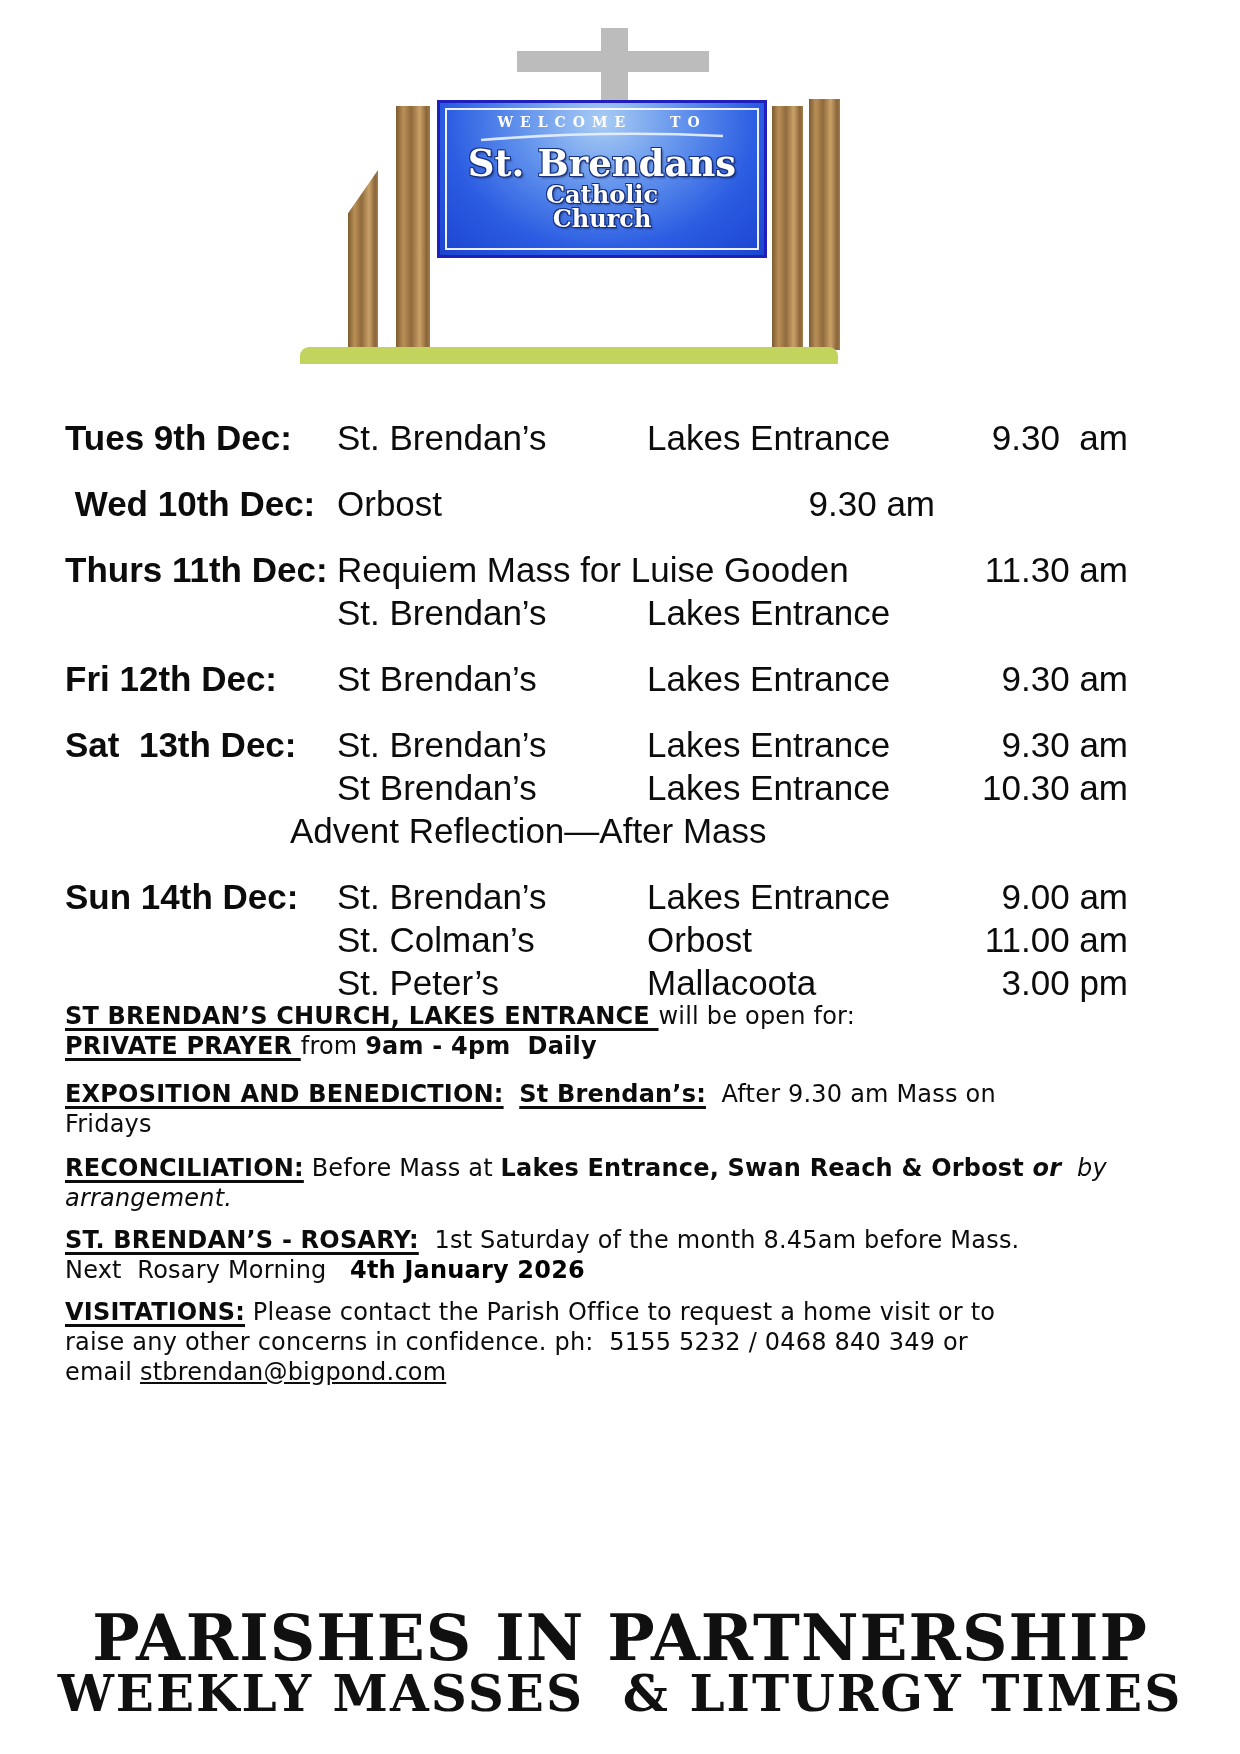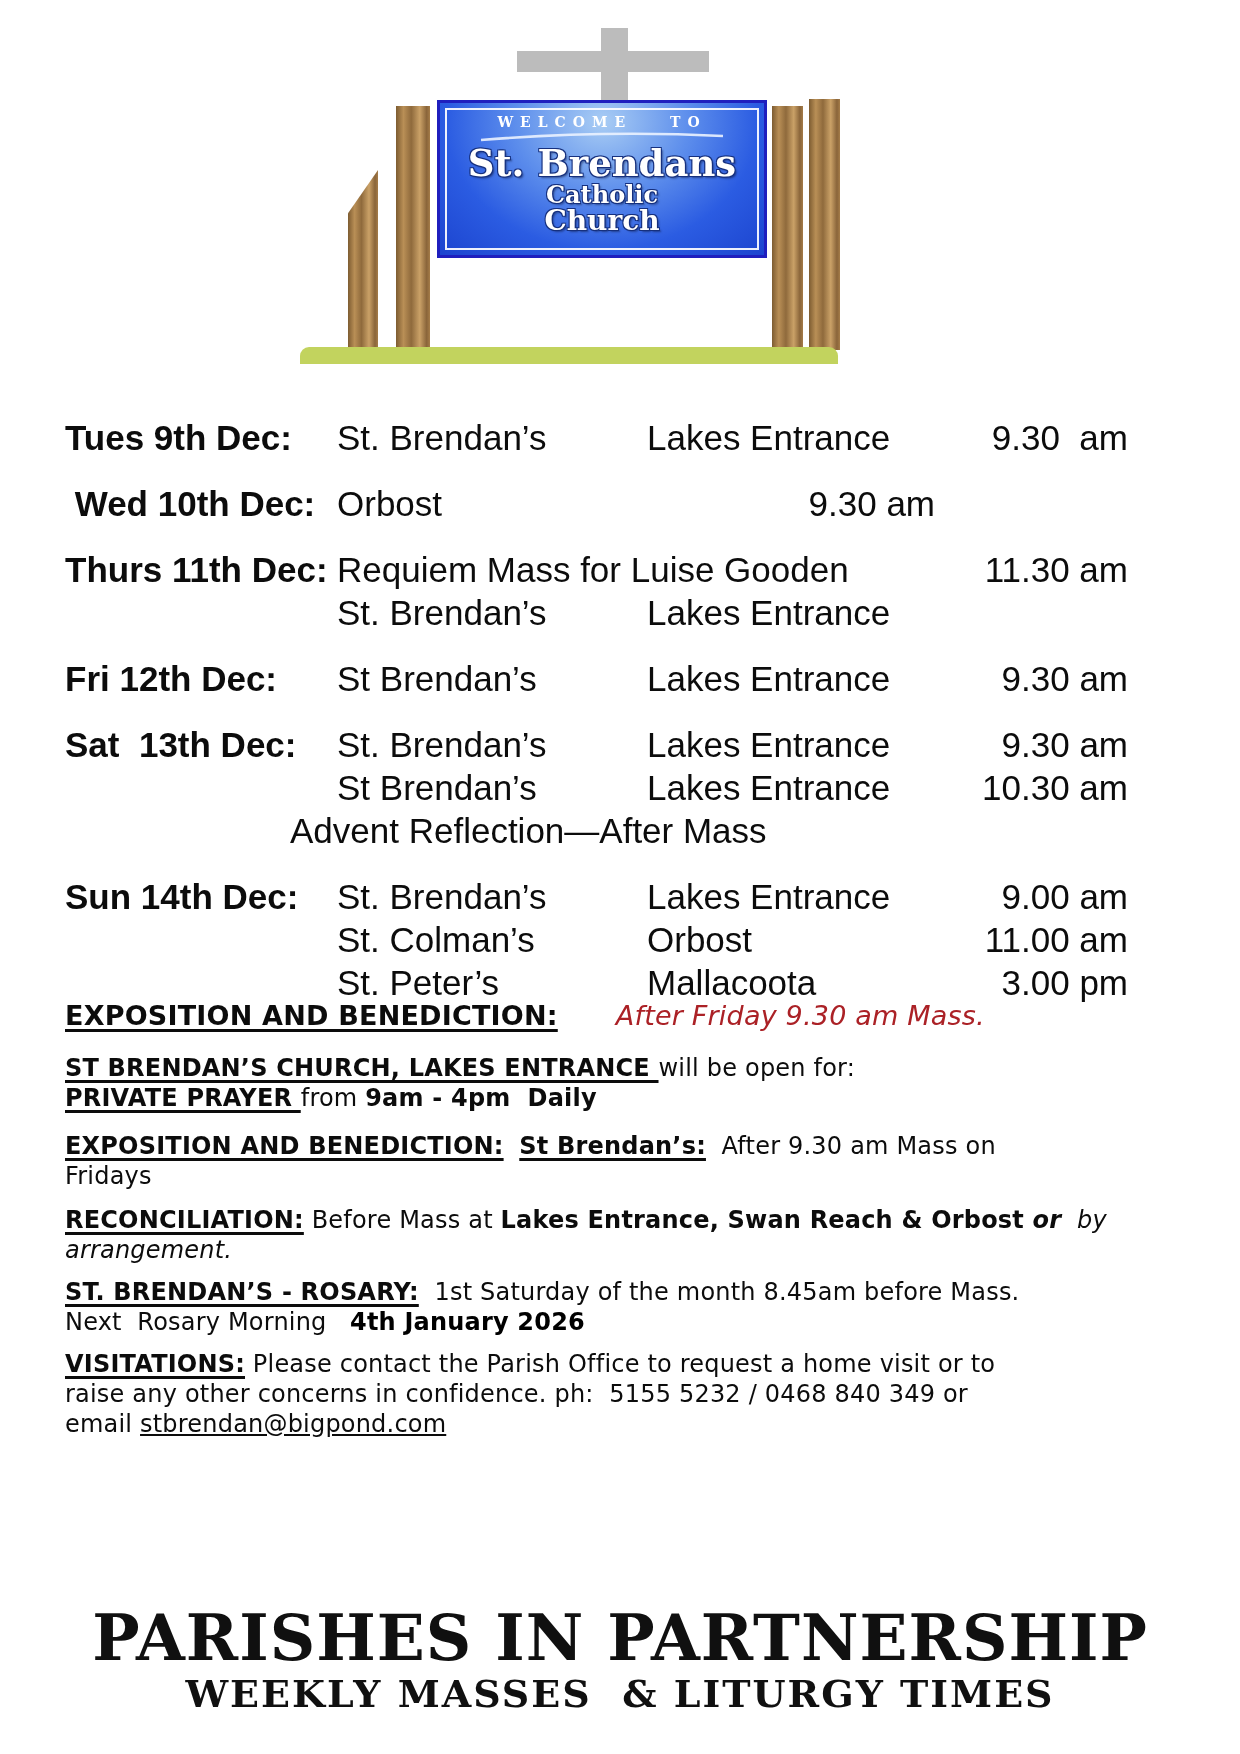--- a/index.html
+++ b/index.html
@@ -21,21 +21,21 @@
       background:radial-gradient(ellipse at 50% 12%,#a9cdf4 0%,#5d8eec 38%,#2b5ce2 68%,#1c44cf 100%);
       text-align:center;}
   .sign-board::before{content:"";position:absolute;inset:5px;border:2px solid rgba(255,255,255,.92);pointer-events:none;}
   .sign-welcome{margin-top:11px;font-family:"DejaVu Serif",serif;font-size:14px;font-weight:bold;
       color:#ffffff;letter-spacing:7px;word-spacing:26px;}
   .sign-swoosh{display:block;margin:1px auto 0;}
   .sign-name{font-family:"DejaVu Serif",serif;font-weight:bold;color:#ffffff;line-height:1.02;
       text-shadow:1px 1px 0 #16307e,-1px -1px 0 #16307e,1px -1px 0 #16307e,-1px 1px 0 #16307e,2px 2px 2px rgba(10,20,60,.5);}
   .sign-name.l1{font-size:37px;margin-top:2px;}
   .sign-name.l2{font-size:24px;}
-  .sign-name.l3{font-size:28px;}
+  .sign-name.l3{font-size:24px;}
   .grass{position:absolute;left:300px;top:347px;width:538px;height:17px;background:#c2d35e;border-radius:9px 9px 0 0;}
 
   
   .schedule{position:absolute;left:65px;top:416px;width:1063px;font-size:35px;}
   .s-group{margin-bottom:23px;}
   .s-row{display:grid;grid-template-columns:272px 310px 288px 193px;line-height:43px;}
   .s-row .day{font-weight:bold;}
   .s-row .time{text-align:right;}
   .s-row.wide .church{grid-column:2 / 4;}
   .s-note{line-height:43px;padding-left:225px;}
@@ -57,21 +57,21 @@
   .bold-ital{font-weight:bold;font-style:italic;}
   .red-dark-ital{color:#ab2126;font-style:italic;}
   .red-bright{color:#000000;font-weight:bold;}
   .email{text-decoration:underline;color:inherit;margin-top:15px;}
   .gap-spacer{display:inline-block;width:58px;}
 
   
   .footer{position:absolute;left:0;top:1608px;width:1240px;text-align:center;
       font-family:"DejaVu Serif",serif;font-weight:bold;color:#101010;}
   .footer .f1{font-size:63px;letter-spacing:1px;line-height:60px;}
-  .footer .f2{font-size:38px;letter-spacing:2px;line-height:52px;}
+  .footer .f2{font-size:50px;letter-spacing:2px;line-height:52px;}
 </style>
 </head>
 <body>
 
 <div class="page">
 
   <div class="sign-area">
     <div class="cross-v"></div>
     <div class="cross-h"></div>
     <div class="post left-board"></div>
@@ -165,21 +165,20 @@
         <div class="day"></div>
         <div class="church" data-bind="schedule.rows.5.lines.2.church">St. Peter’s</div>
         <div class="loc" data-bind="schedule.rows.5.lines.2.location">Mallacoota</div>
         <div class="time" data-bind="schedule.rows.5.lines.2.time">3.00 pm</div>
       </div>
     </div>
   </div>
 
   <div class="notices">
 
-    <p class="p-expo1"><span class="nh" data-bind="notices.exposition_benediction.heading">EXPOSITION AND BENEDICTION:</span><span class="gap-spacer"></span><span class="red-dark-ital" data-bind="notices.exposition_benediction.detail">After Friday 9.30 am Mass.</span></p>
 
     <p class="p-open"><span class="nh" data-bind="notices.open_hours.heading">ST BRENDAN’S CHURCH, LAKES ENTRANCE </span><span data-bind="notices.open_hours.rest">will be open for:</span><br><span class="nh" data-bind="notices.open_hours.line2_heading">PRIVATE PRAYER </span><span data-bind="notices.open_hours.line2_mid">from </span><span class="bold" data-bind="notices.open_hours.line2_bold">9am - 4pm  Daily</span></p>
 
     <p class="p-expo2"><span class="nh" data-bind="notices.exposition_fridays.heading">EXPOSITION AND BENEDICTION:</span><span data-bind="notices.exposition_fridays.gap">  </span><span class="nh" data-bind="notices.exposition_fridays.subheading">St Brendan’s:</span><span data-bind="notices.exposition_fridays.rest">  After 9.30 am Mass on</span><br><span data-bind="notices.exposition_fridays.line2">Fridays</span></p>
 
     <p class="p-recon"><span class="nh" data-bind="notices.reconciliation.heading">RECONCILIATION:</span><span data-bind="notices.reconciliation.t1"> Before Mass at </span><span class="bold" data-bind="notices.reconciliation.bold">Lakes Entrance, Swan Reach &amp; Orbost </span><span class="bold-ital" data-bind="notices.reconciliation.or_word">or</span><span class="ital" data-bind="notices.reconciliation.t2">  by</span><br><span class="ital" data-bind="notices.reconciliation.line2">arrangement.</span></p>
 
     <p class="p-rosary"><span class="nh" data-bind="notices.rosary.heading">ST. BRENDAN’S - ROSARY:</span><span data-bind="notices.rosary.t1">  1st Saturday of the month 8.45am before Mass.</span><br><span data-bind="notices.rosary.line2_t1">Next  Rosary Morning   </span><span class="red-bright" data-bind="notices.rosary.line2_date">4th January 2026</span></p>
 
     <p class="p-visit"><span class="nh" data-bind="notices.visitations.heading">VISITATIONS:</span><span data-bind="notices.visitations.t1"> Please contact the Parish Office to request a home visit or to</span><br><span data-bind="notices.visitations.line2">raise any other concerns in confidence. ph:  5155 5232 / 0468 840 349 or</span><br><span data-bind="notices.visitations.line3_t1">email </span><a class="email" data-bind="notices.visitations.email">stbrendan@bigpond.com</a></p>

